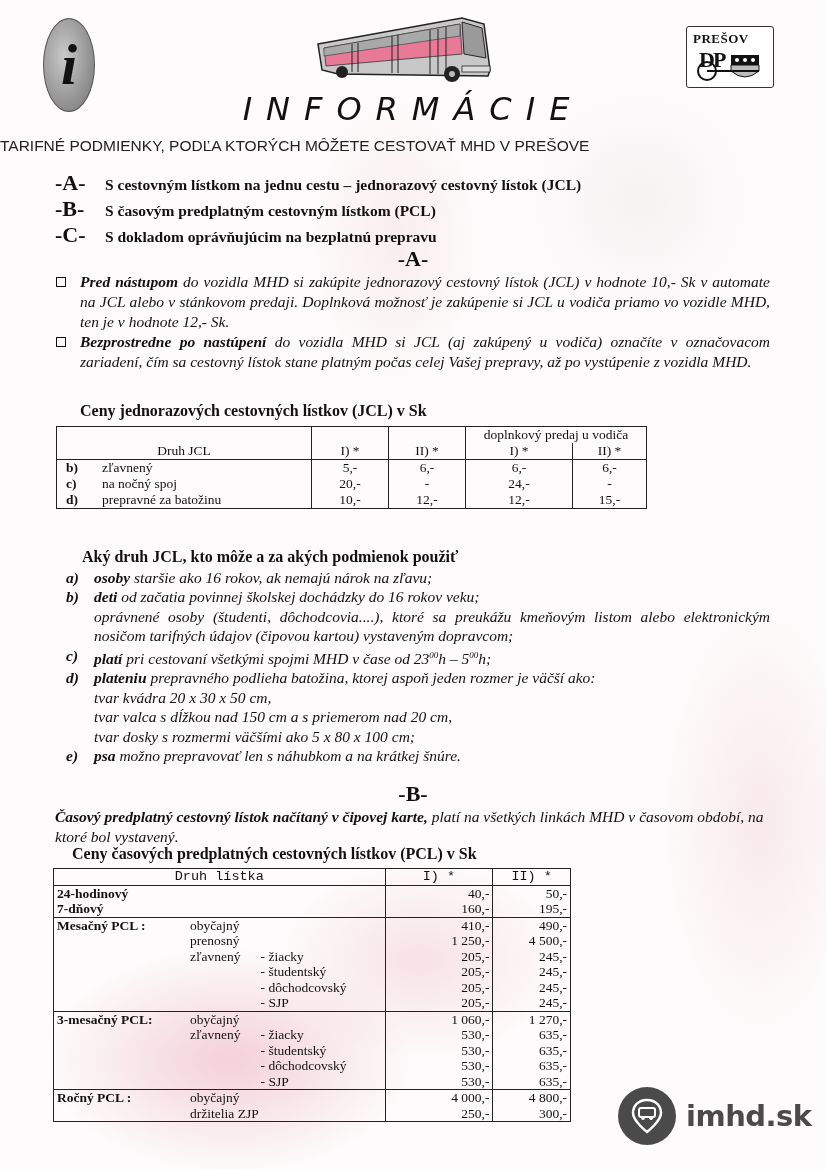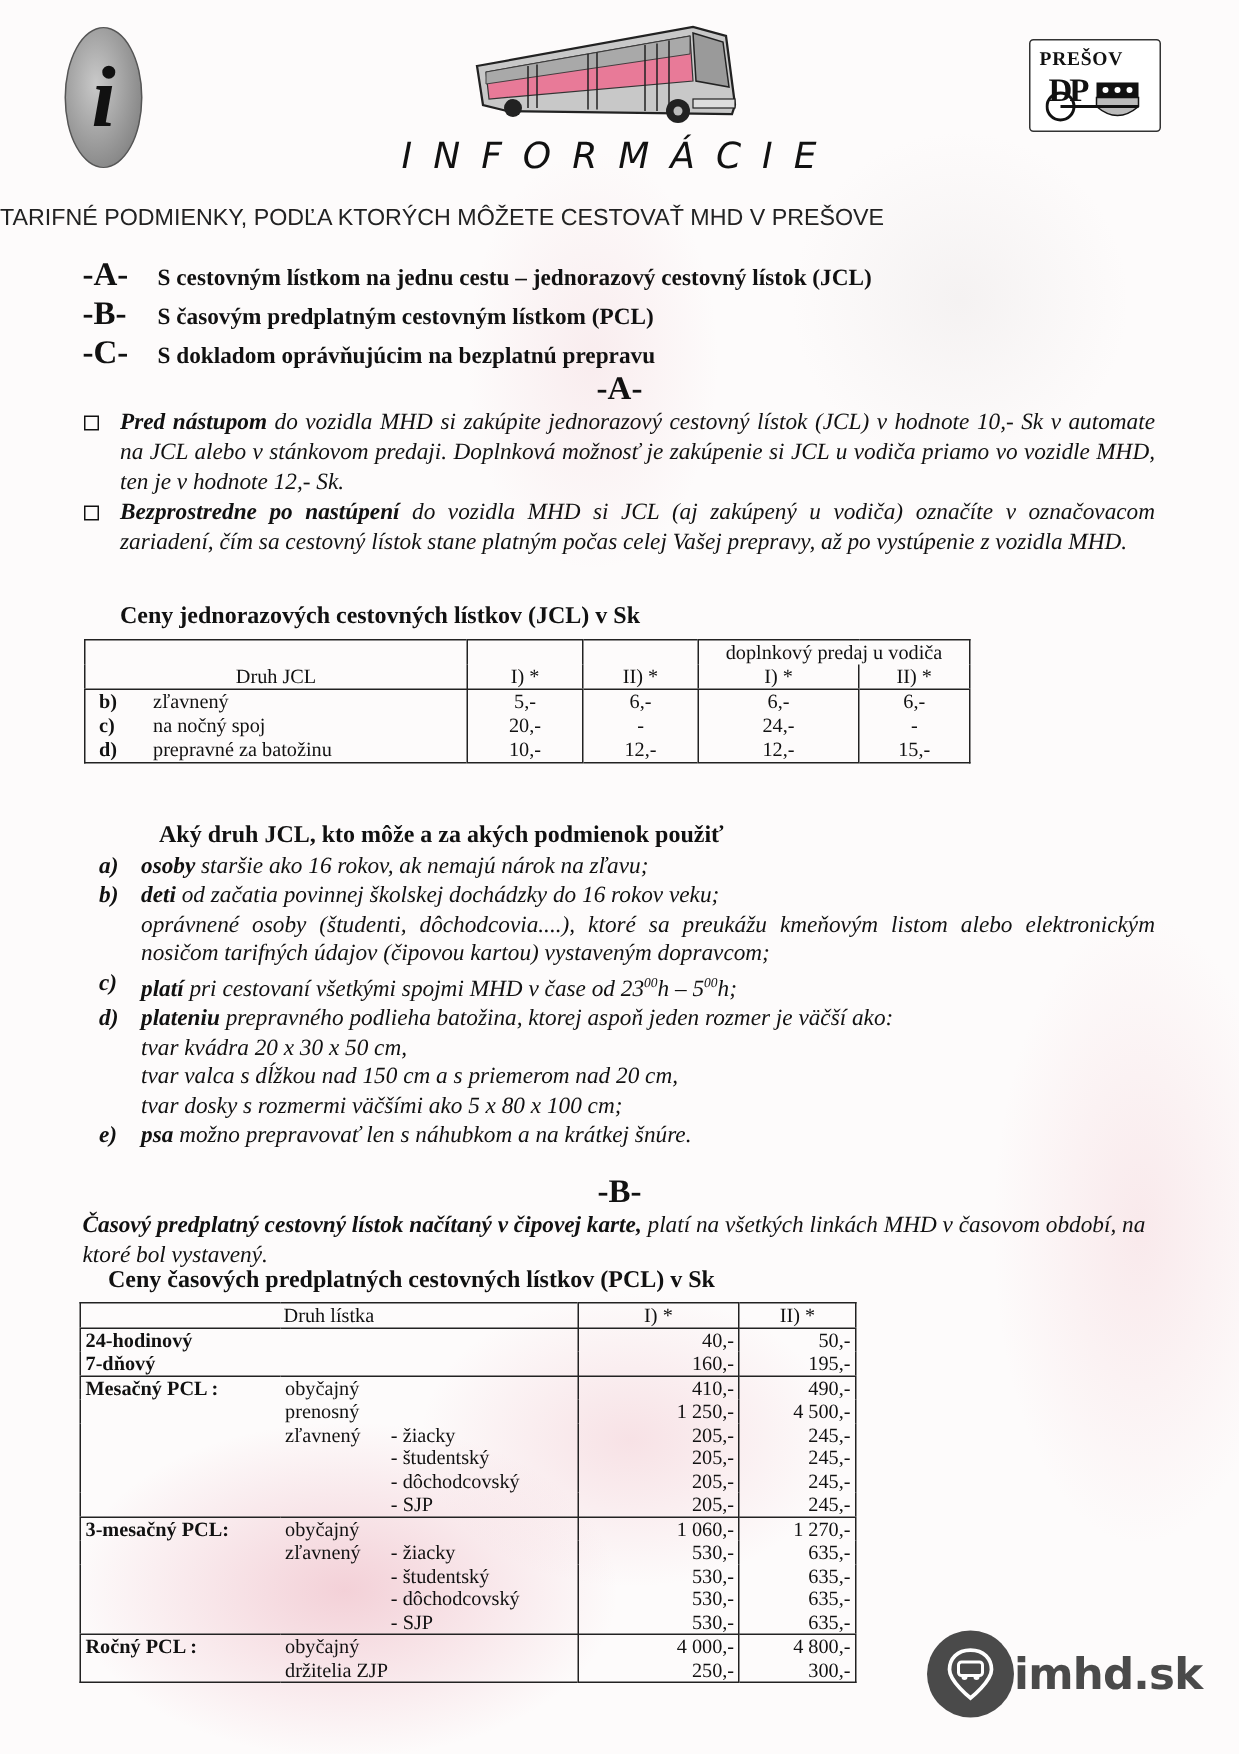--- a/index.html
+++ b/index.html
@@ -39,21 +39,21 @@
   .logo-dp .city {
     position: absolute; left: 6px; top: 4px; font-family: "Liberation Serif", serif;
     font-weight: bold; font-size: 13px; letter-spacing: 0.5px; color: #111;
   }
   .logo-dp .dp {
     position: absolute; left: 12px; top: 20px; font-family: "Liberation Serif", serif;
     font-weight: bold; font-size: 22px; color: #111; letter-spacing: -2px;
   }
   .title {
     left: 0; width: 826px; top: 90px; text-align: center;
-    font-family: "DejaVu Sans", sans-serif; font-style: italic; font-size: 24px;
+    font-family: "DejaVu Sans", sans-serif; font-style: italic; font-size: 32px;
     letter-spacing: 14px; color: #111;
   }
   .subtitle {
     left: 0; width: 826px; top: 137px; text-align: left;
     font-family: "Liberation Sans", sans-serif; font-size: 15.5px; color: #222;
   }
 
   
   .toc { left: 55px; top: 170px; }
   .toc-row { display: flex; align-items: baseline; height: 26px; }
@@ -94,25 +94,25 @@
   .bpara { left: 55px; top: 807px; width: 715px; font-style: italic; font-size: 15.5px; line-height: 20px; }
 
   
   .pcl { left: 53px; top: 868px; width: 518px; }
   .pcl td { padding: 0 3px; height: 15.5px; line-height: 15.5px; }
   .pcl .c1 { width: 126px; font-weight: bold; }
   .pcl .c2 { width: 64px; }
   .pcl .c3 { width: 120px; border-right: 1px solid #222; }
   .pcl .v1 { width: 100px; text-align: right; border-right: 1px solid #222; margin-left: 28px; }
   .pcl .v2 { width: 70px; text-align: right; }
-  .pcl .hdr td { border-bottom: 1px solid #222; text-align: center; font-weight: normal; }
+  .pcl .hdr td { border-bottom: 1px solid #222; text-align: center; font-weight: normal; font-family: Liberation Mono, monospace; }
   .pcl .grp-end td { border-bottom: 1px solid #222; }
 
   
-  .imhd { left: 618px; top: 1087px; display: flex; align-items: center; }
+  .imhd { left: 618px; top: 1087px; display: flex; align-items: center; gap: 10px; }
   .imhd .pin {
     width: 58px; height: 58px; border-radius: 50%; background: #4a4a4a;
     display: flex; align-items: center; justify-content: center;
   }
   .imhd .word { font-family: "DejaVu Sans", sans-serif; font-weight: bold; font-size: 29px; color: #4a4a4a; letter-spacing: -0.5px; }
 </style>
 </head>
 <body>
 
 <div class="bg-wash"></div>
@@ -219,21 +219,21 @@
     <td class="c-lbl"><span class="letter">d)</span><span>prepravné za batožinu</span></td>
     <td class="c-v bl">10,-</td>
     <td class="c-v bl">12,-</td>
     <td class="c-v bl">12,-</td>
     <td class="c-v bl">15,-</td>
   </tr>
 </tbody>
   </table>
 
 <div class="abs cond" style="top:547px;left:66px">
-  <div class="cond-title" style="margin-left:40px;margin-bottom:1px">Aký druh JCL, kto môže a za akých podmienok použiť</div>
+  <div class="cond-title" style="margin-left:16px;margin-bottom:1px">Aký druh JCL, kto môže a za akých podmienok použiť</div>
   <div class="cond-item">
     <span class="k">a)</span>
     <span class="t"><b>osoby</b><span> staršie ako 16 rokov, ak nemajú nárok na zľavu;</span></span>
   </div>
   <div class="cond-item">
     <span class="k">b)</span>
     <span class="t"><b>deti</b><span> od začatia povinnej školskej dochádzky do 16 rokov veku;</span><br><span>oprávnené osoby (študenti, dôchodcovia....), ktoré sa preukážu kmeňovým listom alebo elektronickým nosičom tarifných údajov (čipovou kartou) vystaveným dopravcom;</span></span>
   </div>
   <div class="cond-item">
     <span class="k">c)</span>

